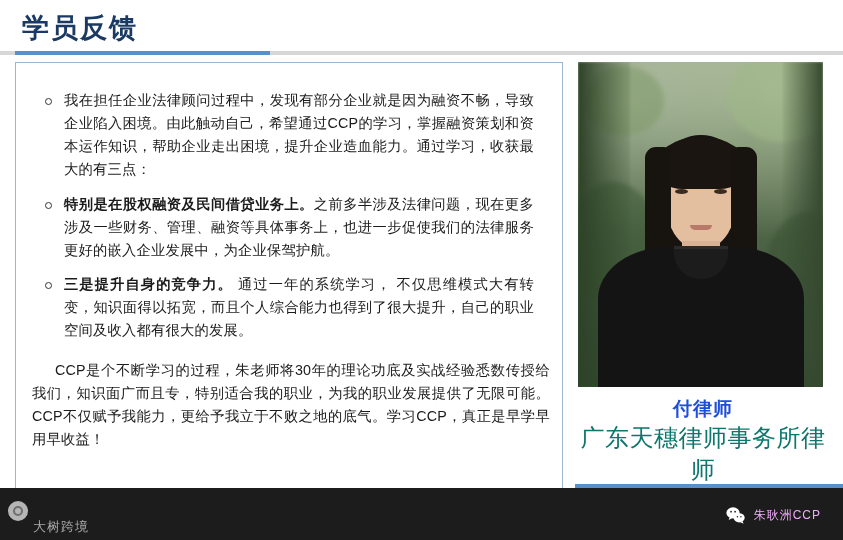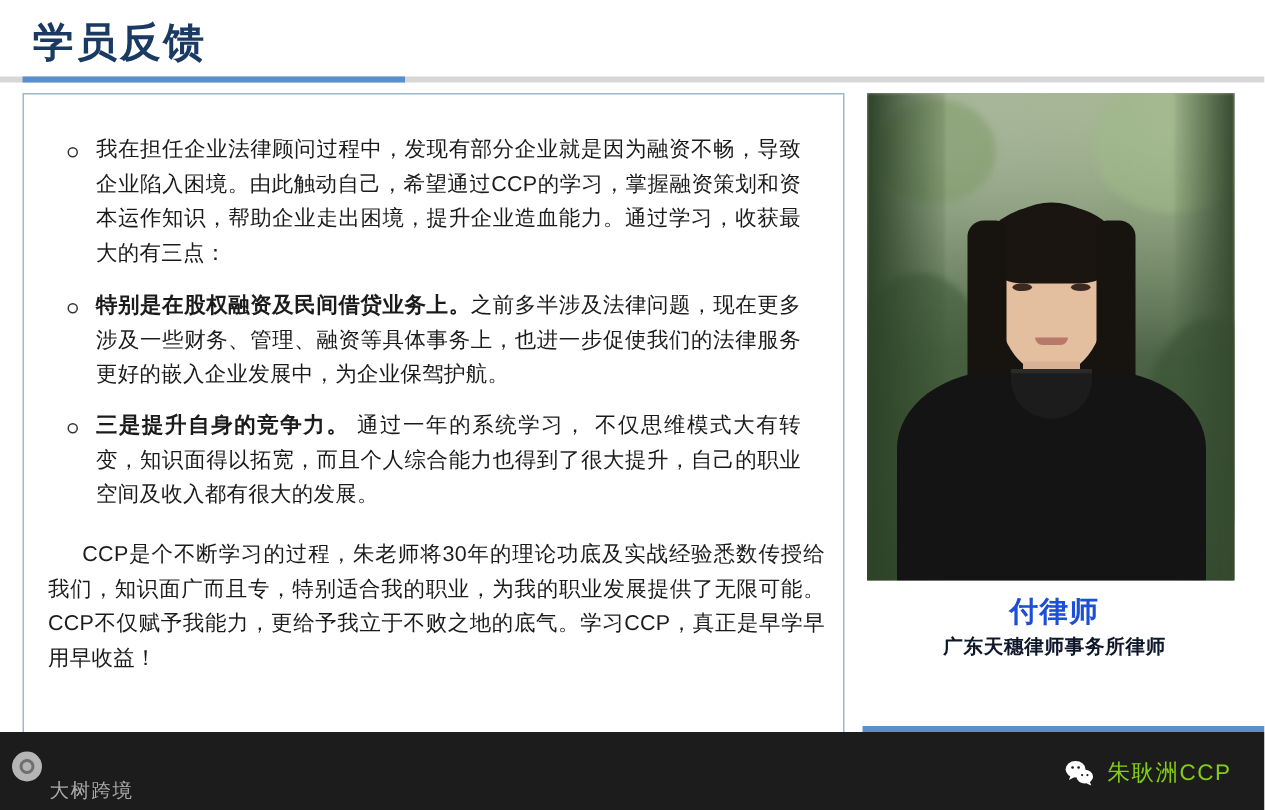--- a/index.html
+++ b/index.html
@@ -262,23 +262,23 @@
     text-align: center;
   }
   .caption-name {
     font-size: 19px;
     font-weight: bold;
     color: #1d4ed8;
     line-height: 1.35;
     letter-spacing: 1px;
   }
   .caption-firm {
-    font-size: 13px;
-    font-weight: bold;
-    color: #0f172a;
+    font-size: 24px;
+    font-weight: normal;
+    color: #0f766e;
     line-height: 1.35;
     letter-spacing: 0.5px;
   }
 
   
   .footer-bar {
     position: absolute;
     left: 0;
     bottom: 0;
     width: 843px;
@@ -300,22 +300,22 @@
     display: flex;
     align-items: center;
     gap: 8px;
   }
   .wechat-icon {
     width: 21px;
     height: 21px;
     position: relative;
   }
   .footer-brand-text {
-    font-size: 15px;
-    color: #84cc16;
+    font-size: 12px;
+    color: #f0abfc;
     letter-spacing: 1px;
   }
   .footer-watermark {
     position: absolute;
     left: 8px;
     bottom: 4px;
     display: flex;
     align-items: center;
     gap: 5px;
     opacity: 0.75;

